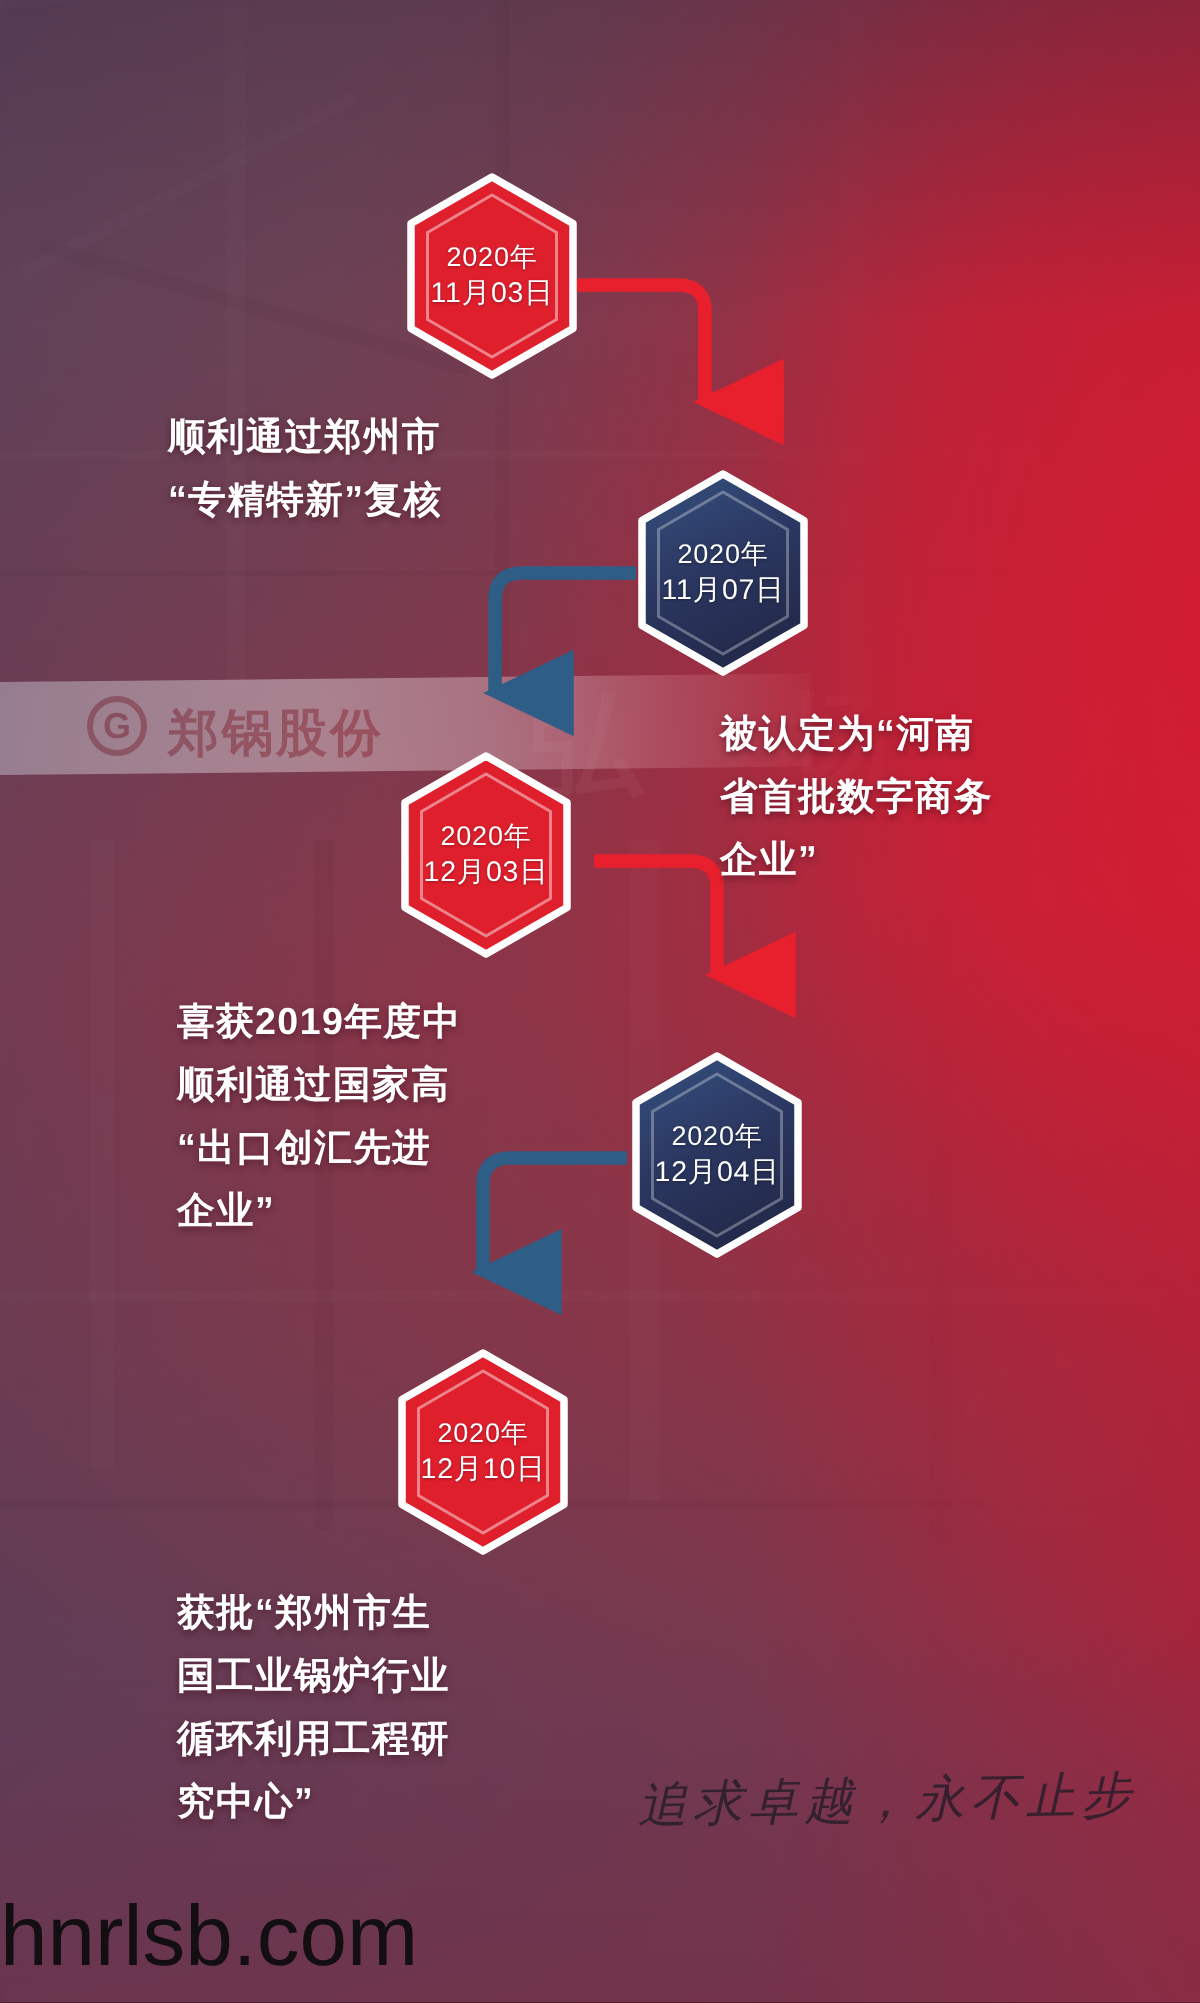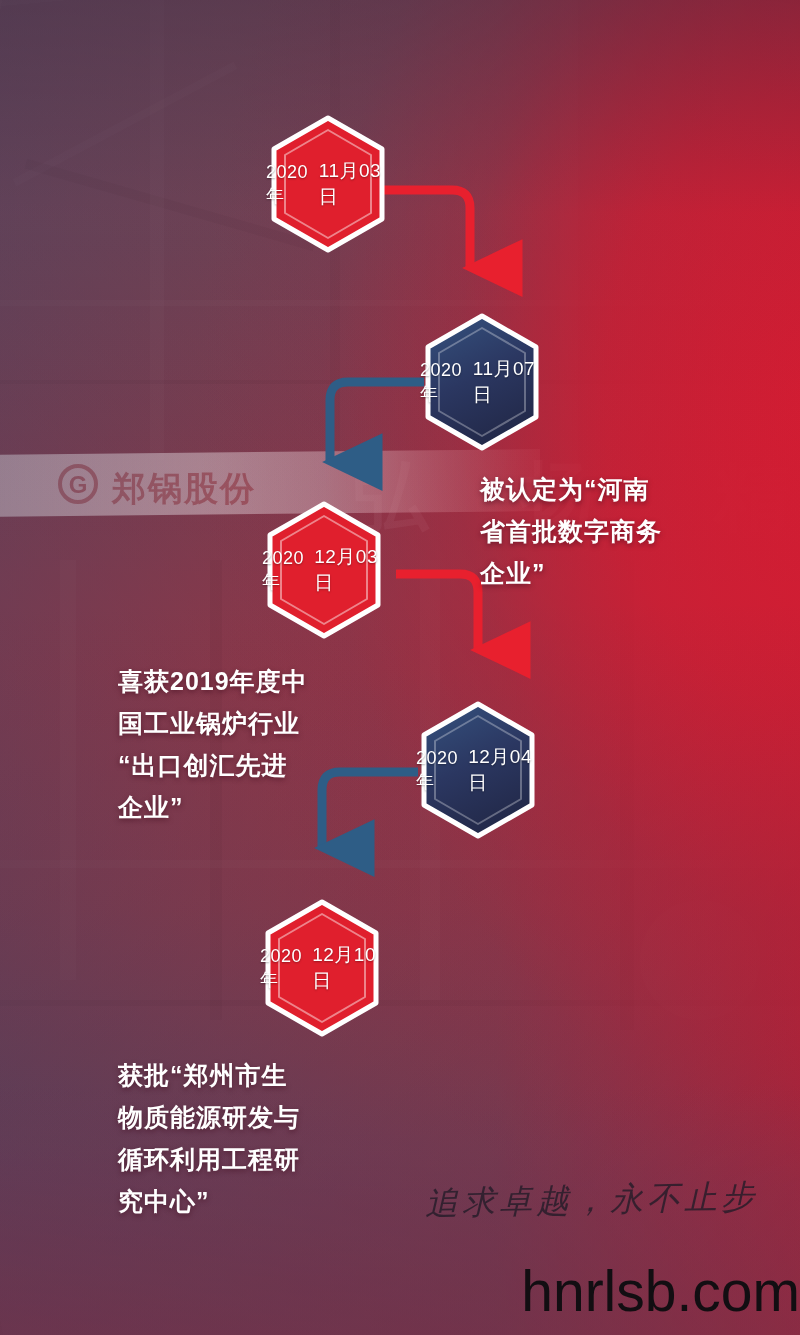--- a/index.html
+++ b/index.html
@@ -119,21 +119,21 @@
   .hex {
     position: absolute;
     width: 124px;
     height: 140px;
   }
   .hex svg { display: block; overflow: visible; }
   .hex-label {
     position: absolute;
     inset: 0;
     display: flex;
-    flex-direction: row;
+    flex-direction: column;
     align-items: center;
     justify-content: center;
     color: #ffffff;
     text-shadow: 0 1px 2px rgba(0,0,0,0.35);
     pointer-events: none;
   }
   .hex-year {
     font-size: 18px;
     letter-spacing: 0.5px;
     line-height: 1.35;
@@ -166,21 +166,21 @@
     font-style: italic;
     color: rgba(35,28,40,0.80);
     letter-spacing: 4px;
     white-space: nowrap;
     transform: rotate(-1.2deg);
   }
   .domain {
     position: absolute;
     left: 0; right: 0;
     top: 1258px;
-    text-align: right;
+    text-align: left;
     font-size: 57px;
     color: #120e12;
     letter-spacing: 0px;
   }
 </style>
 </head>
 <body>
 
 <div class="poster">
 
@@ -239,20 +239,22 @@
     <svg width="124" height="140" viewBox="0 0 124 140">
       <polygon points="62,4 116,35 116,105 62,136 8,105 8,35" fill="#e01f2d" stroke="#ffffff" stroke-width="5" stroke-linejoin="round"></polygon>
       <polygon points="62,16 105,41 105,99 62,124 19,99 19,41" fill="none" stroke="rgba(255,255,255,0.45)" stroke-width="2" stroke-linejoin="round"></polygon>
     </svg>
     <div class="hex-label">
       <div class="hex-year">2020年</div>
       <div class="hex-date">11月03日</div>
     </div>
   </div>
 
+  <div class="caption" style="left:112px;top:270px;width:300px;">顺利通过郑州市
+“专精特新”复核</div>
 
   <div class="hex" style="left:420px;top:312px;">
     <svg width="124" height="140" viewBox="0 0 124 140">
       <defs>
         <linearGradient id="blue-grad-2" x1="0" y1="0" x2="0.4" y2="1">
           <stop offset="0%" stop-color="#35527f"></stop>
           <stop offset="55%" stop-color="#2b3761"></stop>
           <stop offset="100%" stop-color="#232a4b"></stop>
         </linearGradient>
       </defs>
@@ -274,21 +276,21 @@
       <polygon points="62,4 116,35 116,105 62,136 8,105 8,35" fill="#e01f2d" stroke="#ffffff" stroke-width="5" stroke-linejoin="round"></polygon>
       <polygon points="62,16 105,41 105,99 62,124 19,99 19,41" fill="none" stroke="rgba(255,255,255,0.45)" stroke-width="2" stroke-linejoin="round"></polygon>
     </svg>
     <div class="hex-label">
       <div class="hex-year">2020年</div>
       <div class="hex-date">12月03日</div>
     </div>
   </div>
 
   <div class="caption" style="left:118px;top:660px;width:300px;">喜获2019年度中
-国工业锅炉行业
+顺利通过国家高
 “出口创汇先进
 企业”</div>
 
   <div class="hex" style="left:416px;top:700px;">
     <svg width="124" height="140" viewBox="0 0 124 140">
       <defs>
         <linearGradient id="blue-grad-4" x1="0" y1="0" x2="0.4" y2="1">
           <stop offset="0%" stop-color="#35527f"></stop>
           <stop offset="55%" stop-color="#2b3761"></stop>
           <stop offset="100%" stop-color="#232a4b"></stop>
@@ -309,20 +311,20 @@
       <polygon points="62,4 116,35 116,105 62,136 8,105 8,35" fill="#e01f2d" stroke="#ffffff" stroke-width="5" stroke-linejoin="round"></polygon>
       <polygon points="62,16 105,41 105,99 62,124 19,99 19,41" fill="none" stroke="rgba(255,255,255,0.45)" stroke-width="2" stroke-linejoin="round"></polygon>
     </svg>
     <div class="hex-label">
       <div class="hex-year">2020年</div>
       <div class="hex-date">12月10日</div>
     </div>
   </div>
 
   <div class="caption" style="left:118px;top:1054px;width:300px;">获批“郑州市生
-物质能源研发与
+国工业锅炉行业
 循环利用工程研
 究中心”</div>
 
   <div class="slogan">追求卓越，永不止步</div>
   <div class="domain">hnrlsb.com</div>
 
 </div>
 
 </body></html>

